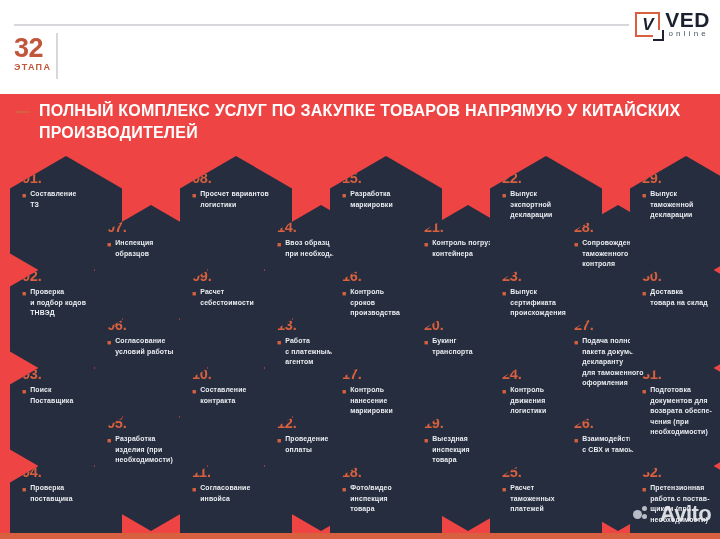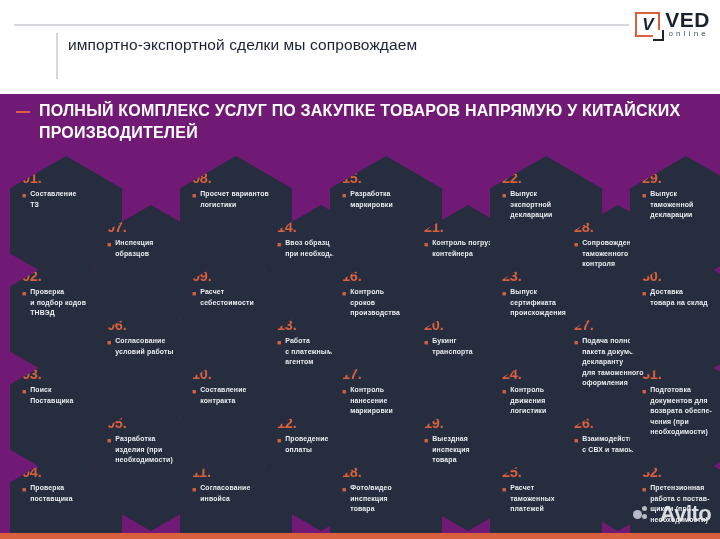--- a/index.html
+++ b/index.html
@@ -137,21 +137,21 @@
     padding-right: 1px;
   }
 
   
   .dark {
     position: absolute;
     left: 0;
     top: 94px;
     width: 720px;
     height: 445px;
-    background: #701a75;
+    background: #ef4444;
     overflow: hidden;
   }
 
   .title-block {
     position: absolute;
     left: 16px;
     top: 6px;
     width: 690px;
     display: flex;
     gap: 9px;
@@ -264,25 +264,28 @@
   }
 </style>
 </head>
 <body>
 
 <div class="poster">
 
   <div class="header">
     <div class="header-rule"></div>
 
+    <div class="badge">
+      <div class="badge-num">32</div>
+      <div class="badge-word">ЭТАПА</div>
+    </div>
 
     <div class="badge-divider"></div>
 
     <div class="header-text">
-      <div class="header-line">импортно-экспортной сделки мы сопровождаем</div>
     </div>
 
     <div class="logo">
       <div class="logo-mark">
         <span class="v-glyph">V</span>
         <span class="corner"></span>
       </div>
       <div class="logo-words">
         <div class="logo-ved">VED</div>
         <div class="logo-online">online</div>

